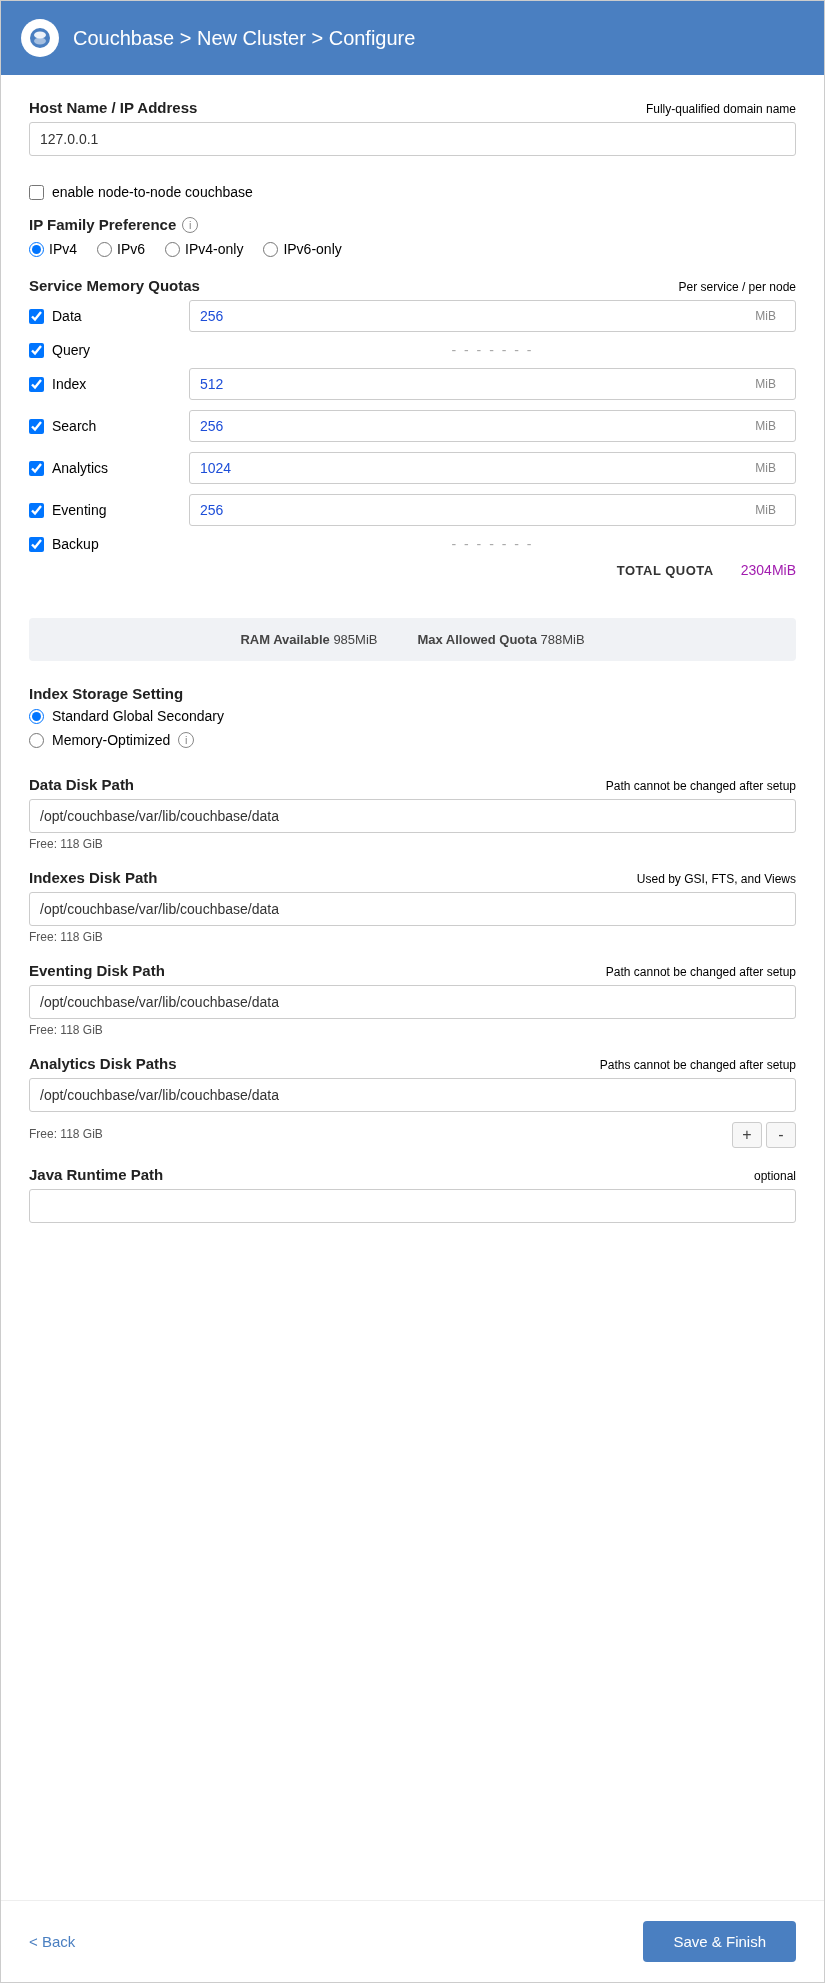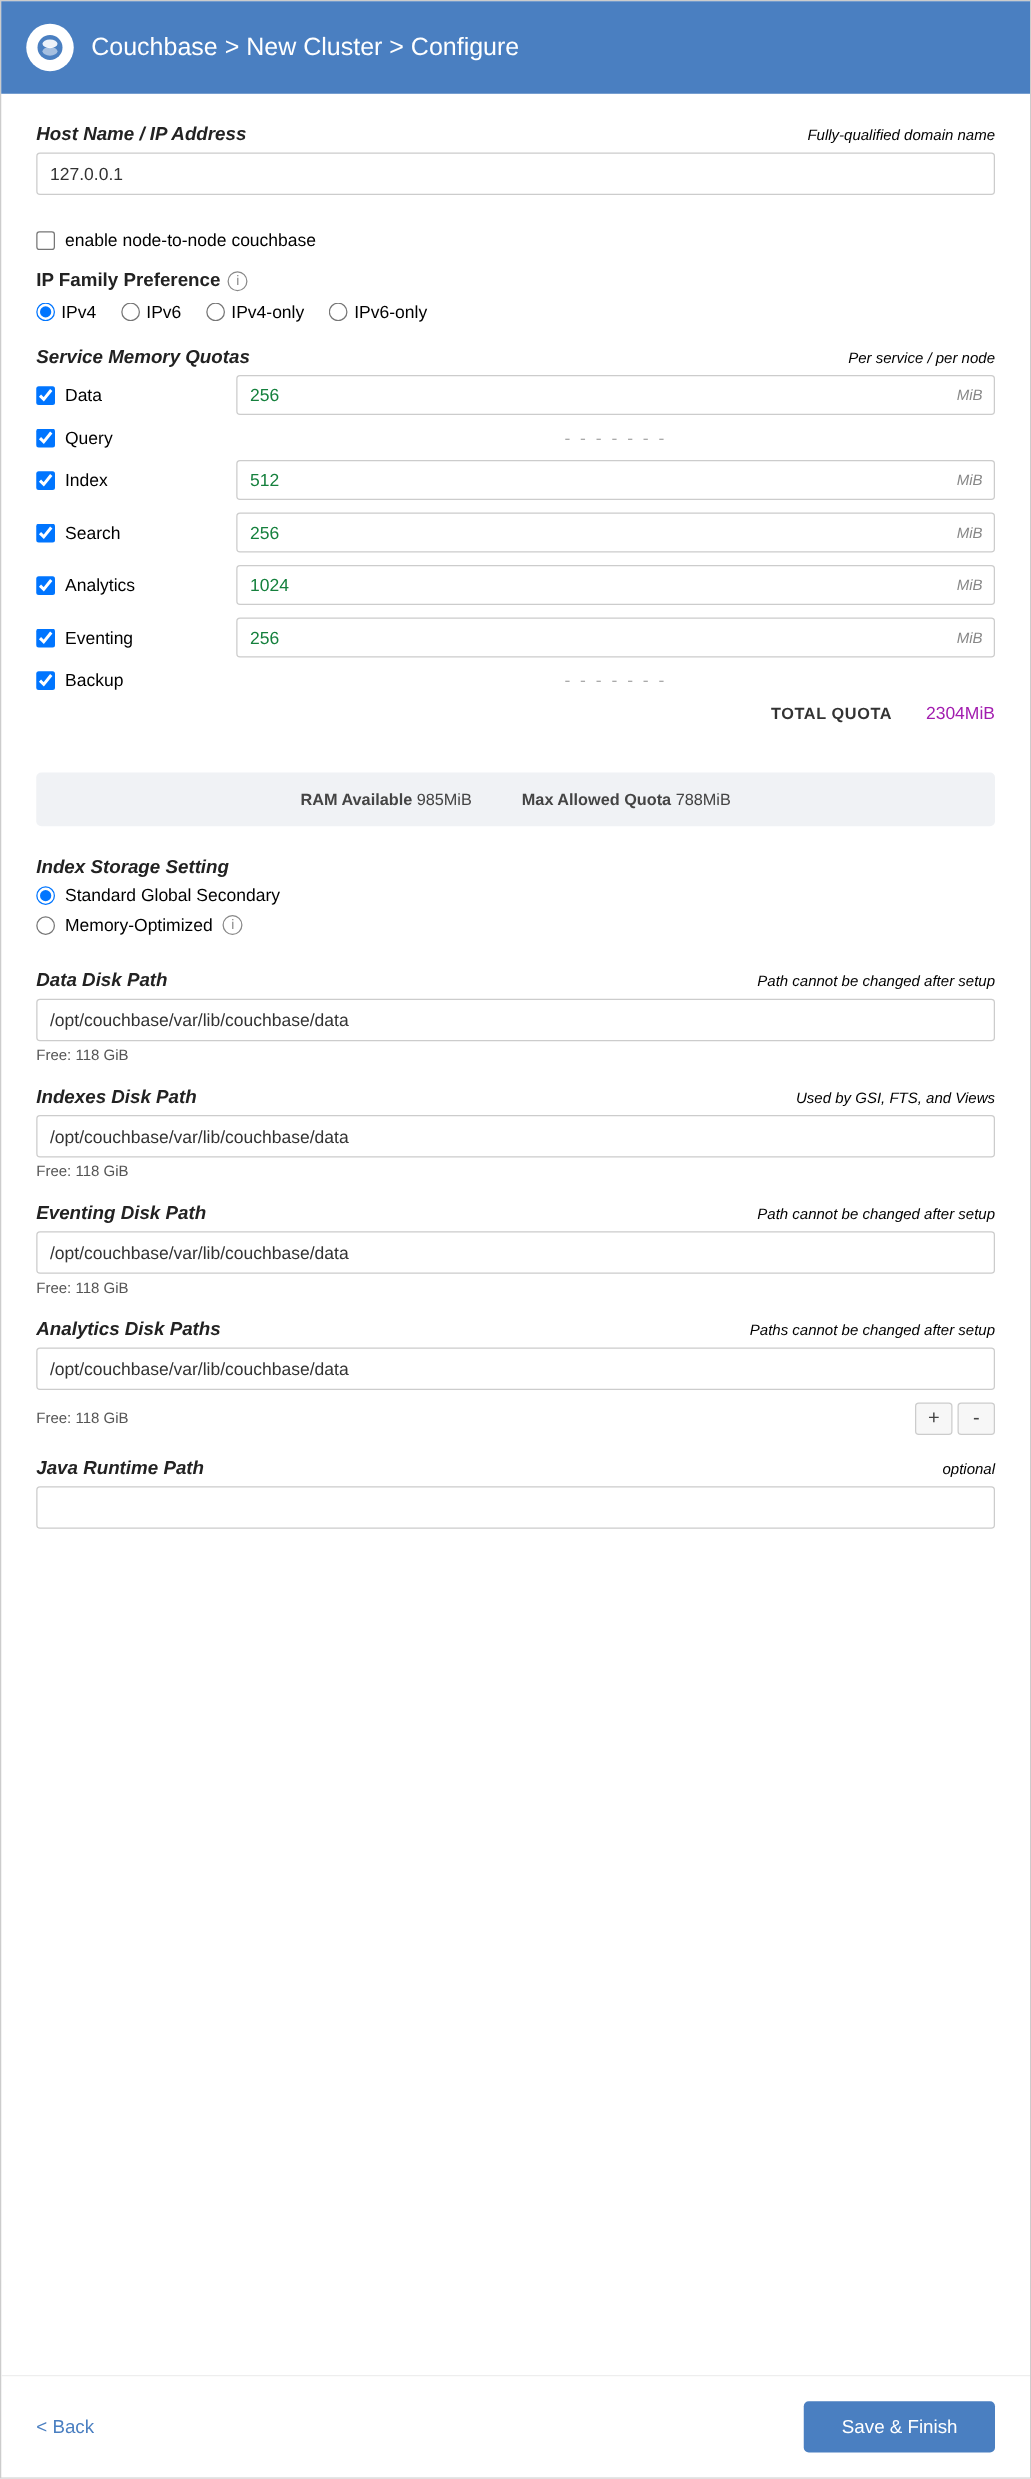--- a/index.html
+++ b/index.html
@@ -49,23 +49,22 @@
       display: flex;
       flex-direction: column;
       gap: 0;
     }
     .section {
       margin-bottom: 20px;
     }
     .field-header {
       display: flex;
       justify-content: space-between;
-      align-items: center;
+      align-items: flex-end;
       margin-bottom: 6px;
-      font-style: italic;
     }
     .field-label {
       font-weight: 700;
       font-size: 15px;
       color: #222;
     }
     .field-hint {
       font-size: 12px;
       color: #000000;
     }
@@ -148,30 +147,29 @@
     .quota-input-wrap {
       flex: 1;
       position: relative;
     }
     .quota-input {
       width: 100%;
       border: 1px solid #ccc;
       border-radius: 3px;
       padding: 7px 40px 7px 10px;
       font-size: 14px;
-      color: #15803d;
+      color: #1d4ed8;
     }
     .quota-unit {
       position: absolute;
-      right: 10px;
+      right: 20px;
       top: 50%;
       transform: translateY(-50%);
       font-size: 12px;
       color: #888;
-      font-style: italic;
     }
     .quota-dashes {
       flex: 1;
       text-align: center;
       color: #aaa;
       letter-spacing: 2px;
     }
     .total-quota-row {
       display: flex;
       justify-content: flex-end;

